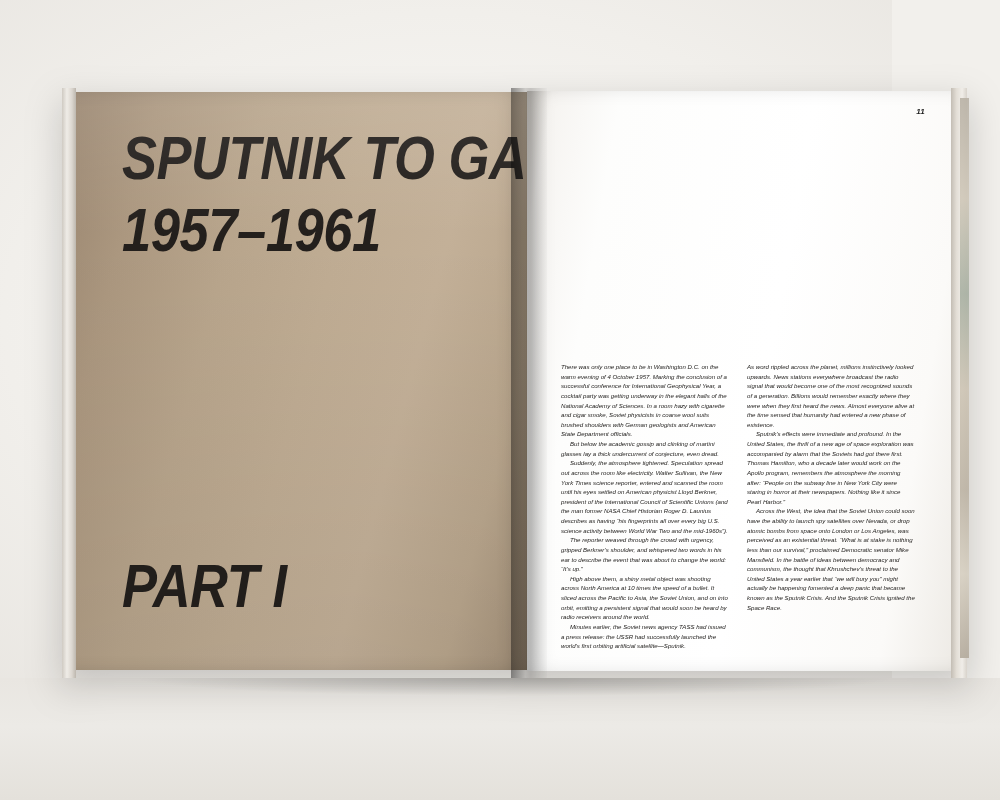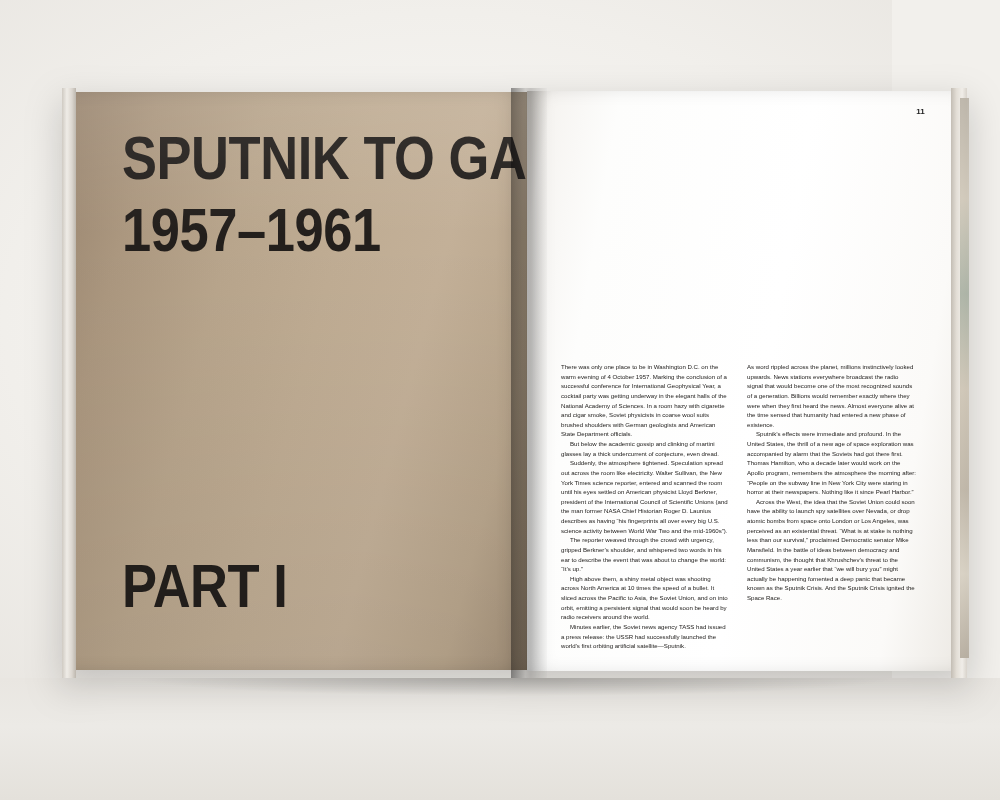--- a/index.html
+++ b/index.html
@@ -10,20 +10,21 @@
     background: #f2f0ec;
     font-family: "Liberation Sans", sans-serif;
     overflow: hidden;
   }
 
   #page {
     position: relative;
     width: 892px;
     height: 800px;
     background: #15803d;
+    font-style: italic;
   }
 
   
   #backdrop {
     position: absolute;
     inset: 0;
     background:
       radial-gradient(ellipse 90% 70% at 50% 40%, #fbfaf8 0%, #f1efeb 55%, #e6e3de 100%);
   }
 

